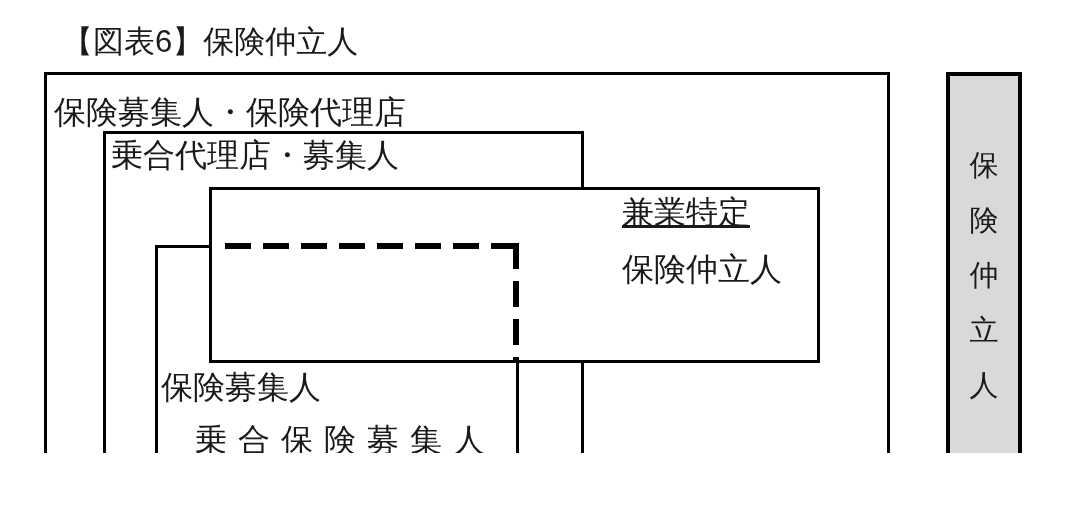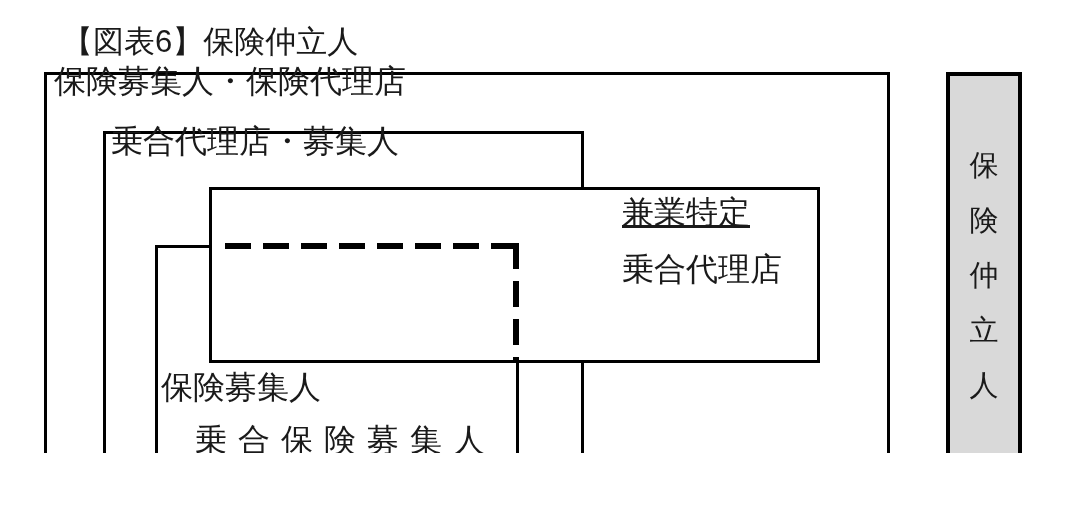--- a/index.html
+++ b/index.html
@@ -35,22 +35,22 @@
     background:repeating-linear-gradient(90deg,transparent 0 12px,var(--line) 12px 38px);
   }
   .dash-v{
     position:absolute;left:513px;top:243px;width:6px;height:120px;z-index:3;
     background:repeating-linear-gradient(180deg,var(--line) 0 26px,transparent 26px 38px);
   }
   .lbl{
     position:absolute;z-index:4;
     font-size:32px;line-height:1.1;white-space:nowrap;
   }
-  .lbl-outer{left:54px; top:64px;}
-  .lbl-multi{left:111px;top:124px;}
+  .lbl-outer{left:54px; top:95px;}
+  .lbl-multi{left:111px;top:138px;}
   .lbl-part-1{left:622px;top:195px;text-decoration:underline;}
   .lbl-part-2{left:622px;top:252px;}
   .lbl-large-1{left:161px;top:370px;}
   .lbl-large-2{left:195px;top:423px;letter-spacing:11px;}
   .broker-box{
     position:absolute;left:946px;top:72px;width:76px;height:407px;
     box-sizing:border-box;border:4px solid var(--line);
     background:var(--broker-fill);
     display:flex;flex-direction:column;align-items:center;justify-content:center;
     gap:26px;z-index:1;
@@ -68,21 +68,21 @@
   <div class="box box-multi"></div>
   <div class="box box-large"></div>
   <div class="box box-part"></div>
 
   <div class="dash-h"></div>
   <div class="dash-v"></div>
 
   <div class="lbl lbl-outer">保険募集人・保険代理店</div>
   <div class="lbl lbl-multi">乗合代理店・募集人</div>
   <div class="lbl lbl-part-1">兼業特定</div>
-  <div class="lbl lbl-part-2">乗合代理店</div>
+  <div class="lbl lbl-part-2">保険仲立人</div>
   <div class="lbl lbl-large-1">保険募集人</div>
   <div class="lbl lbl-large-2">乗合保険募集人</div>
 
   <div class="broker-box">
     <span>保</span>
     <span>険</span>
     <span>仲</span>
     <span>立</span>
     <span>人</span>
   </div>

